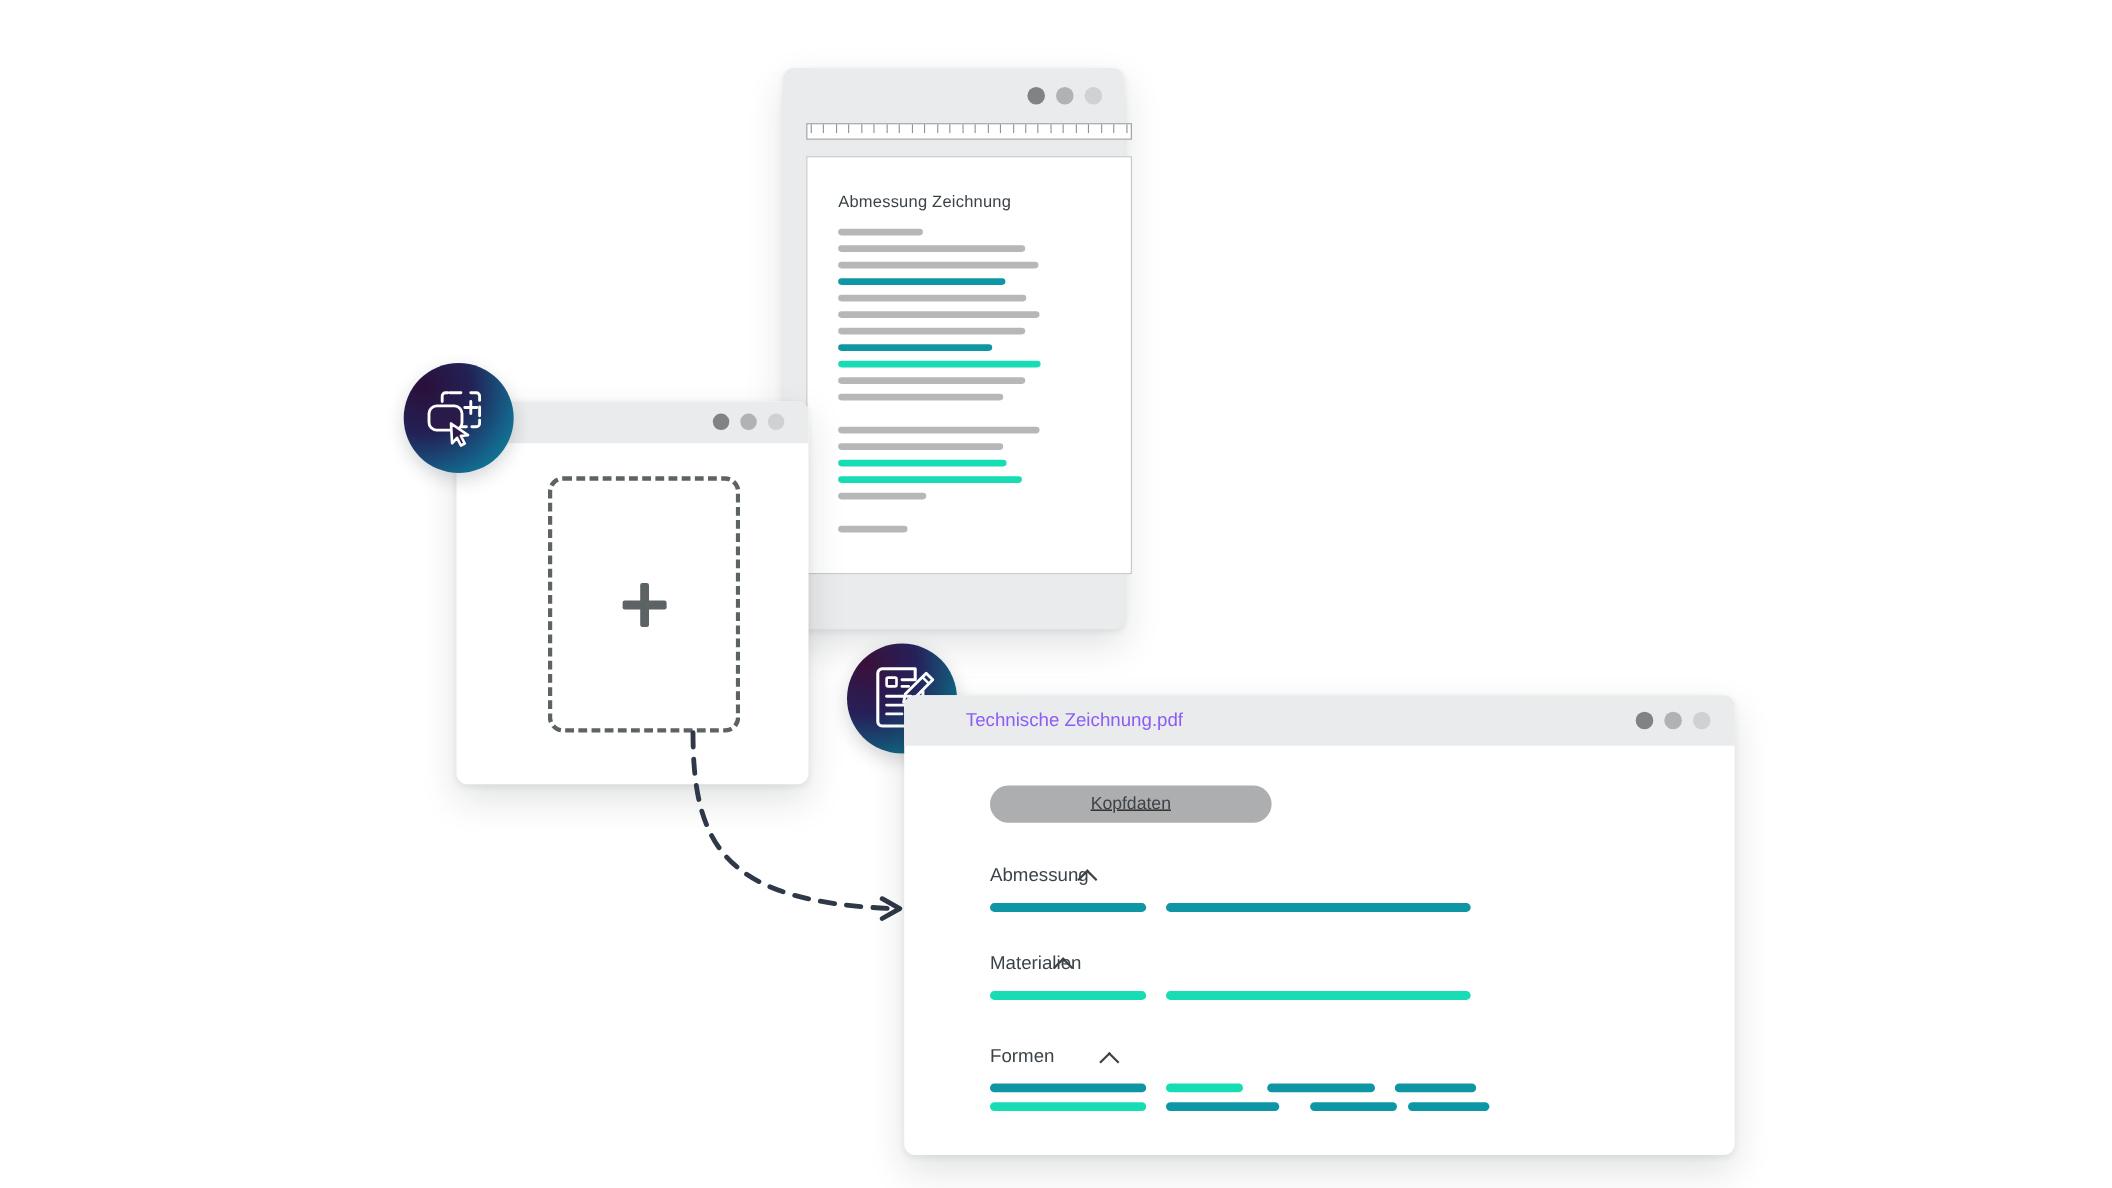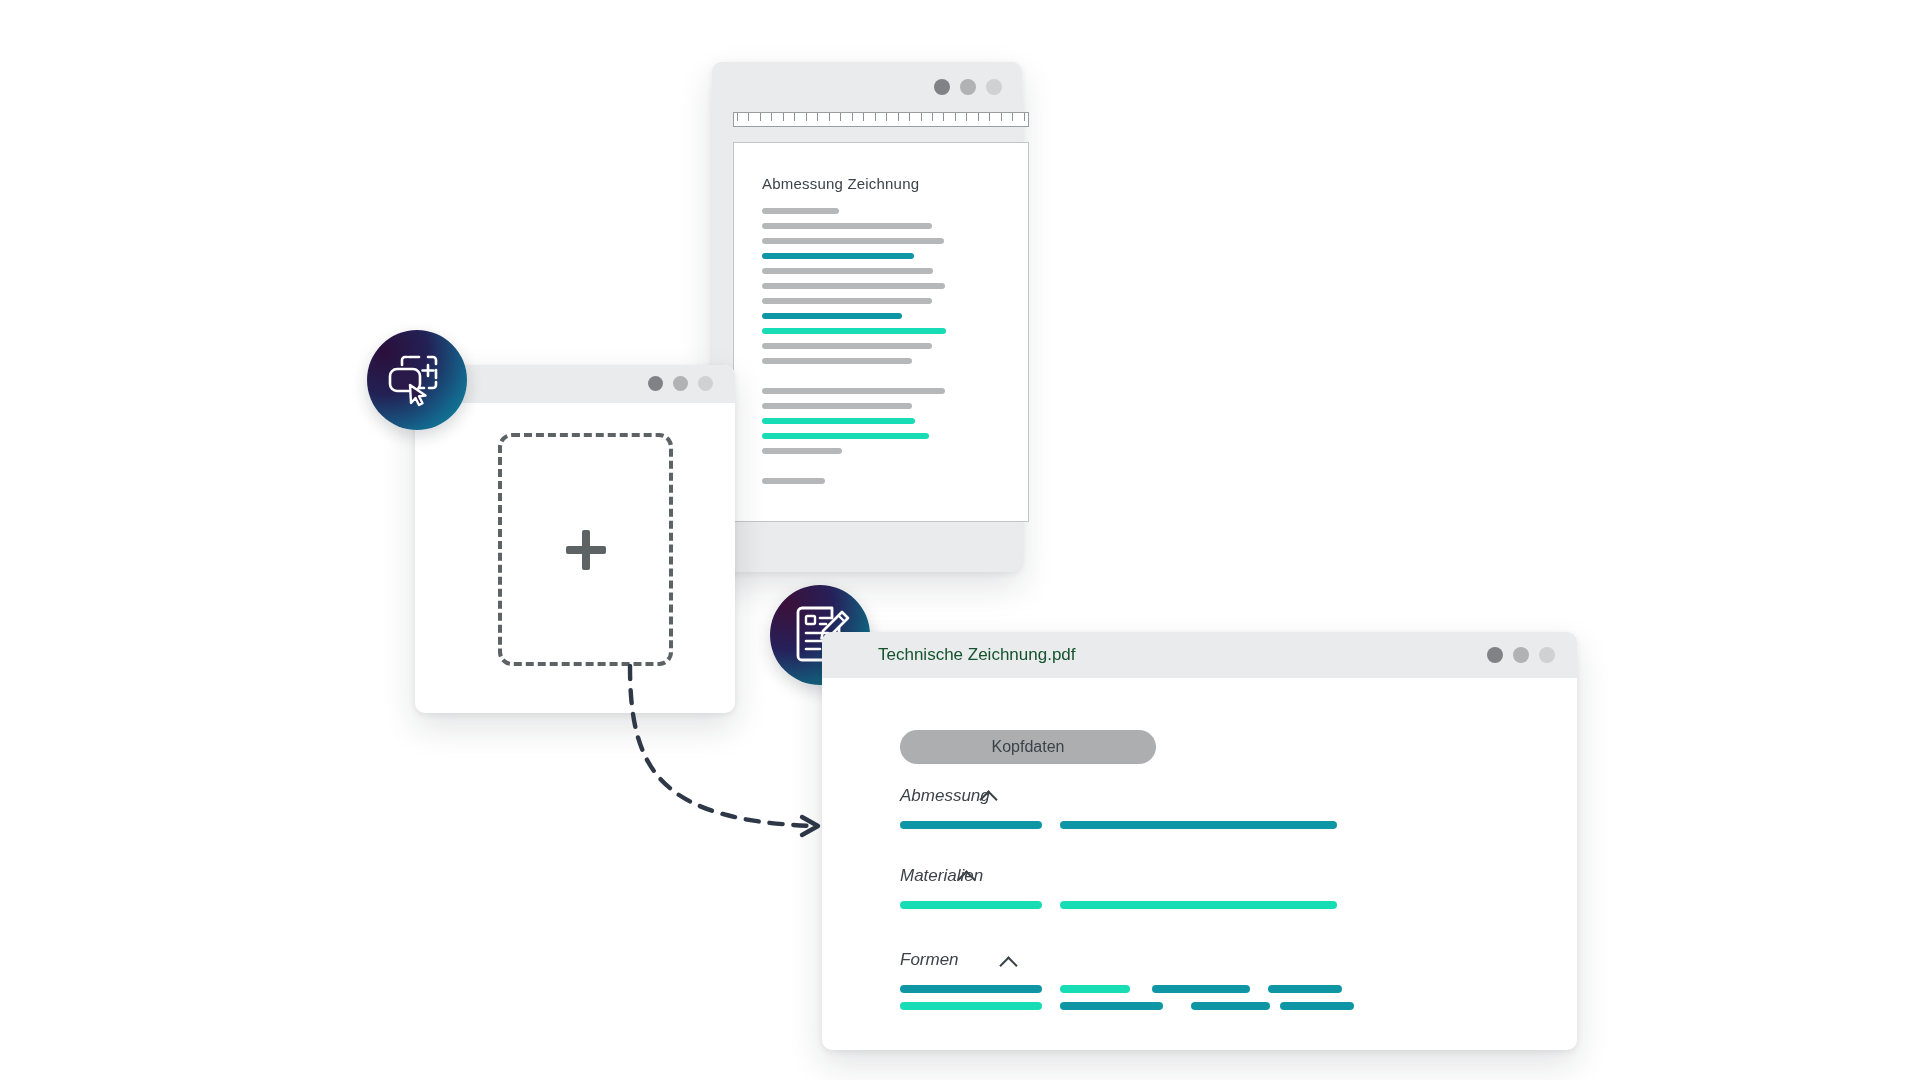--- a/index.html
+++ b/index.html
@@ -57,28 +57,28 @@
     background:radial-gradient(circle at 18% 22%, #2b0f3a 0%, #232155 38%, #14628a 72%, #0e8fa0 100%);
     box-shadow:0 6px 16px rgba(20,30,40,.18);}
   #form-badge{left:770px;top:585px;width:100px;height:100px;
     background:radial-gradient(circle at 16% 18%, #3b1038 0%, #26205a 40%, #12627f 74%, #0f8c9c 100%);
     box-shadow:0 6px 16px rgba(20,30,40,.18);}
 
   
   #results-window{left:822px;top:632px;width:755px;height:418px;}
   #results-window .win-bar{height:46px;}
   #results-window .dots{right:22px;top:15px;}
-  .win-title{position:absolute;left:56px;top:13px;font-size:17px;color:#14532d;white-space:nowrap;}
-  .tabs{position:absolute;left:78px;top:98px;display:flex;gap:24px;}
+  .win-title{position:absolute;left:56px;top:13px;font-size:17px;color:#8b5cf6;white-space:nowrap;}
+  .tabs{position:absolute;left:78px;top:82px;display:flex;gap:24px;text-decoration:underline;}
   .tab{width:256px;height:34px;border-radius:17px;display:flex;align-items:center;
        justify-content:center;font-size:16px;color:#3c4348;}
   .tab.active{background:#adaeb0;}
   .tab.inactive{background:#d8d9db;}
   .field{position:absolute;left:78px;width:540px;}
-  .field-label{font-size:17px;color:#3c4348;position:relative;display:inline-block;font-style:italic;}
+  .field-label{font-size:17px;color:#3c4348;position:relative;display:inline-block;}
   .chev{position:absolute;width:16px;height:16px;}
   .chev:before{content:"";position:absolute;left:2px;top:5px;width:11px;height:11px;
                border-left:2px solid #3c4348;border-top:2px solid #3c4348;
                transform:rotate(45deg);}
   .bars{margin-top:15px;display:flex;gap:0;align-items:center;}
   .bar{height:8px;border-radius:4px;}
   .barrow{display:flex;align-items:center;margin-top:9px;}
 
   
   #flow-arrow{position:absolute;left:600px;top:660px;width:260px;height:200px;}

